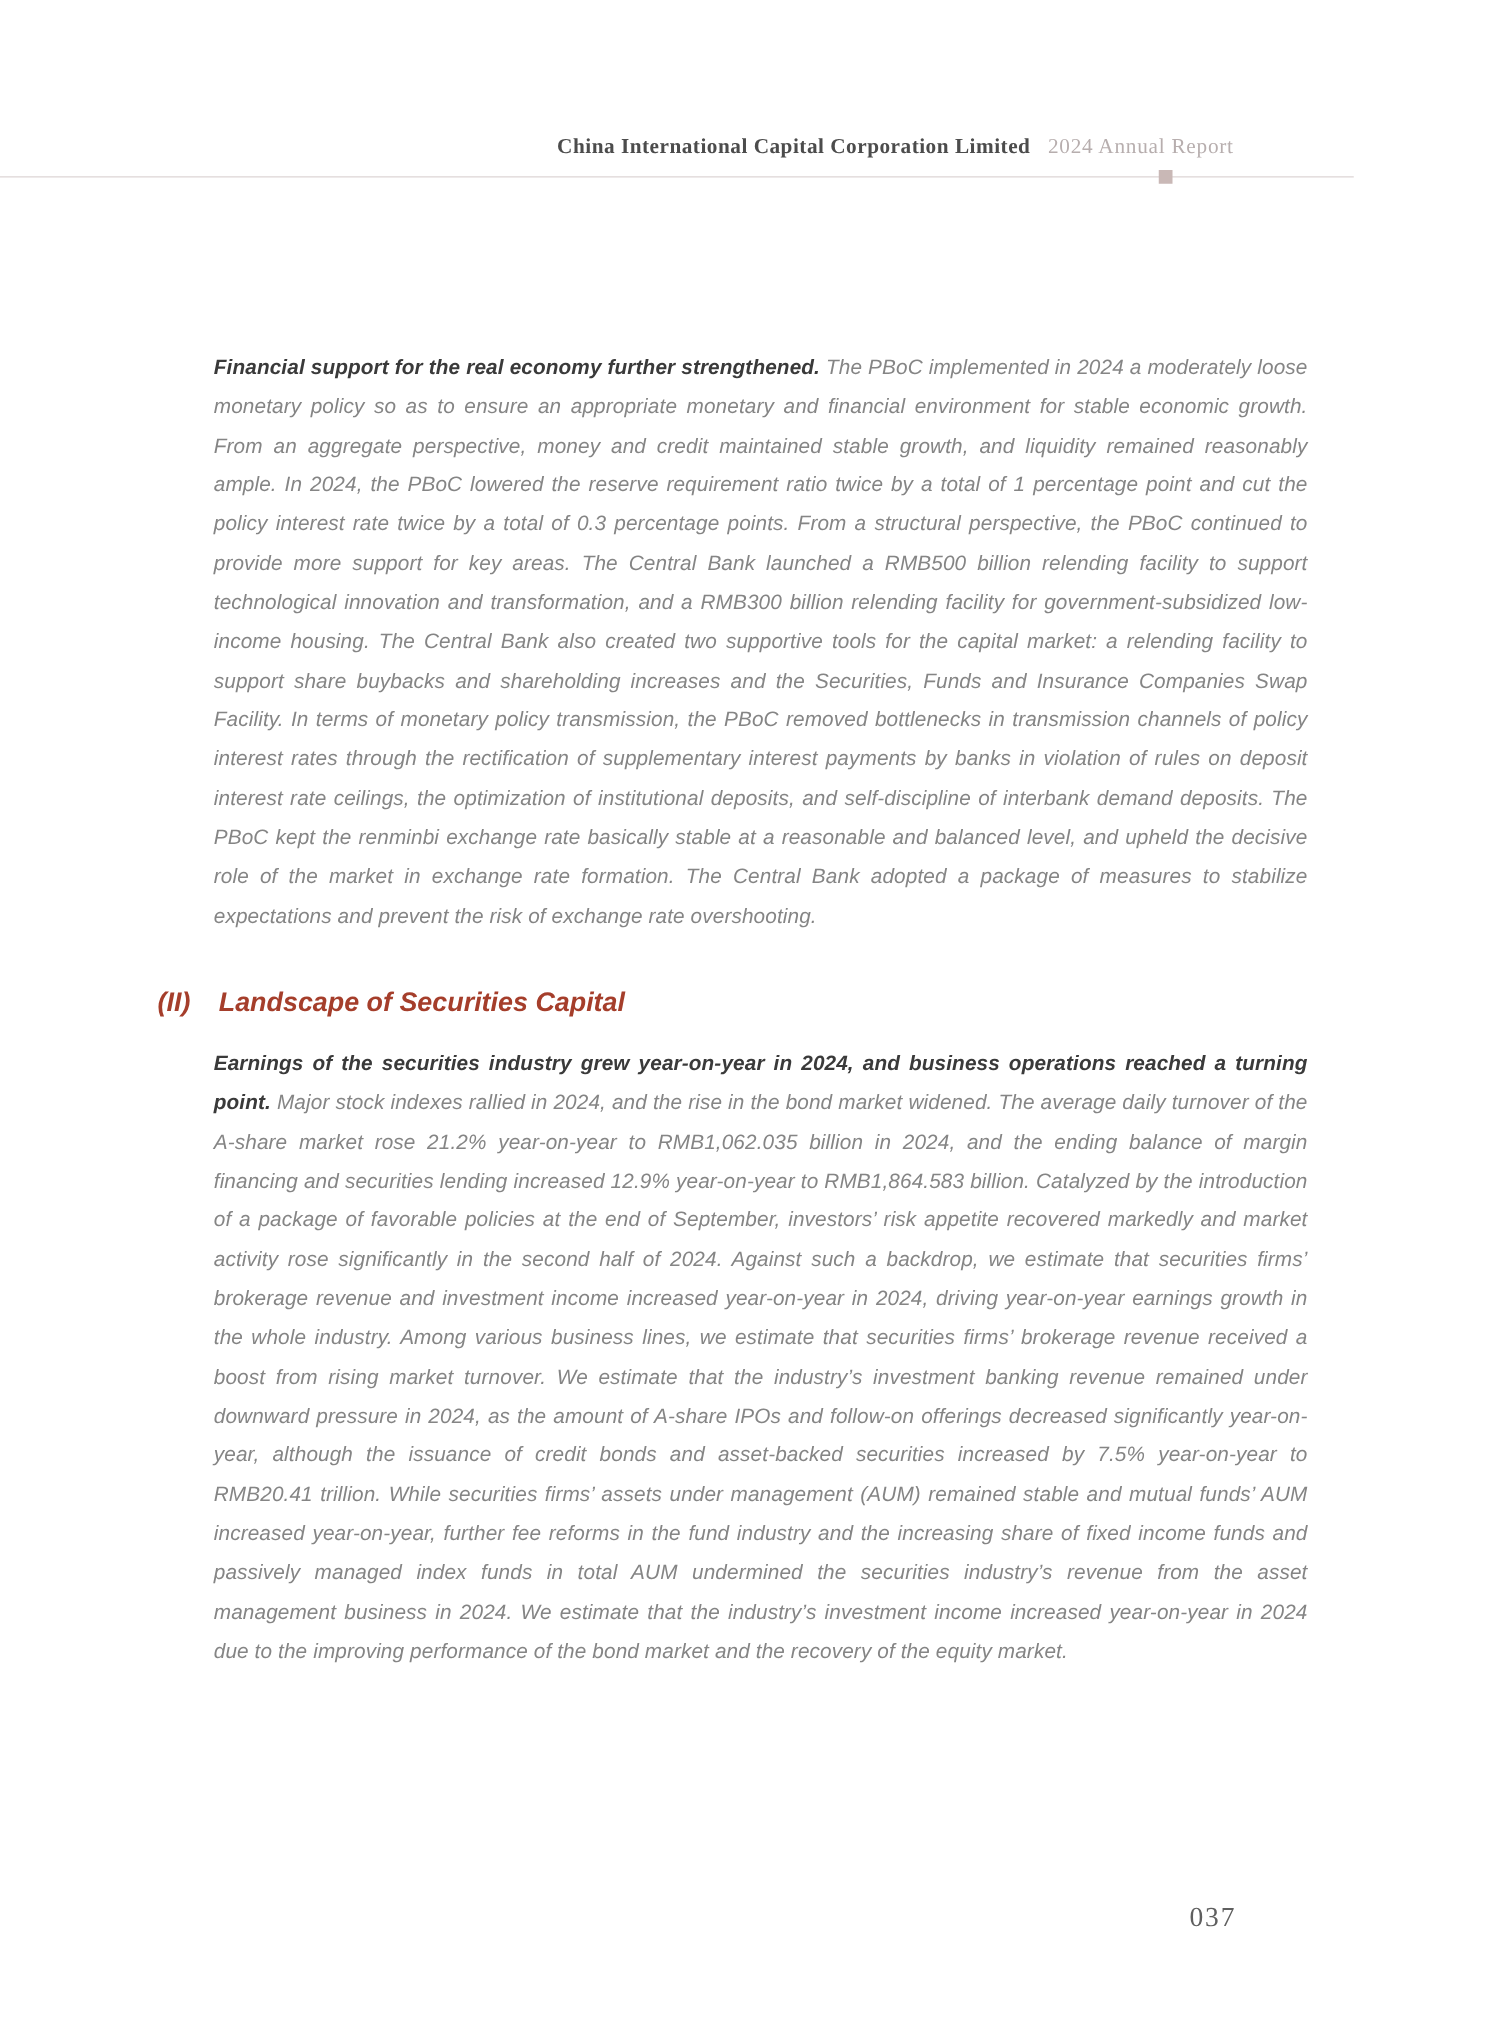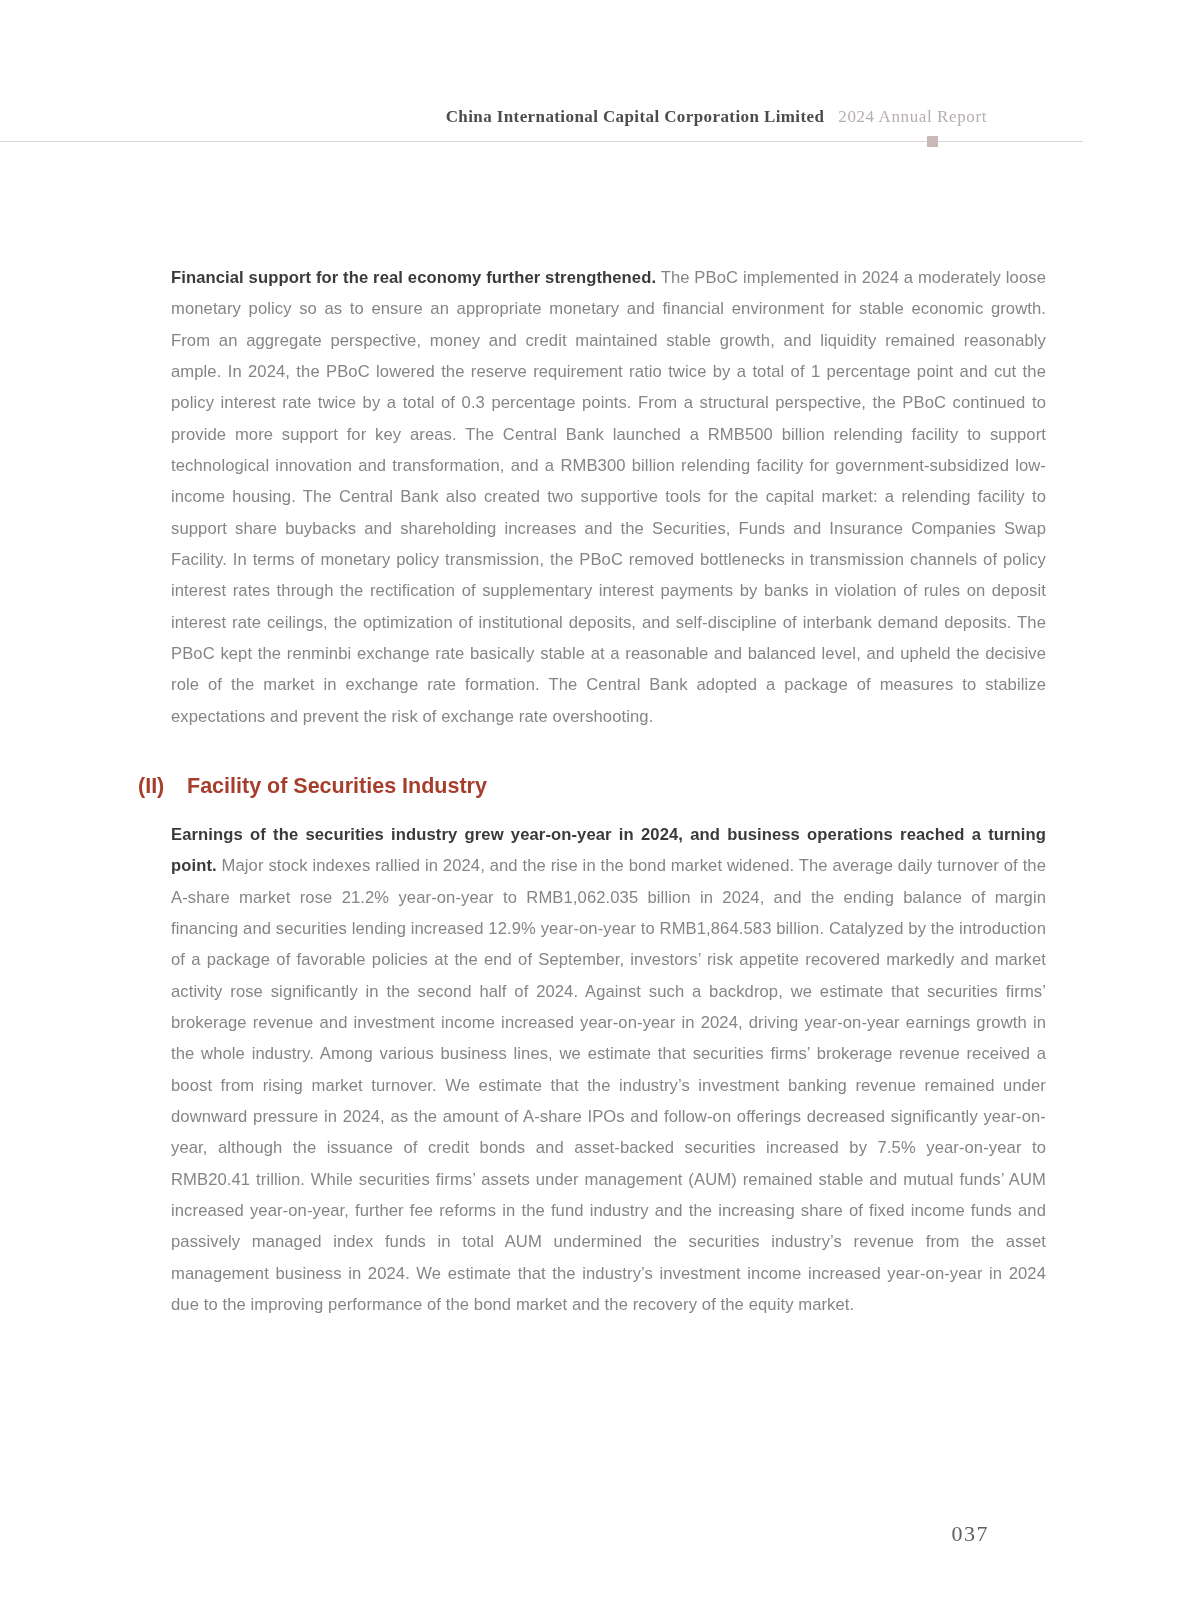--- a/index.html
+++ b/index.html
@@ -21,32 +21,32 @@
   .header-rule {
     position:absolute; top:141px; left:0;
     width:1083px; height:1px; background:#ddd5d5;
   }
   .rule-square {
     position:absolute; left:927px; top:-5px;
     width:11px; height:11px; background:#c9b8b6;
   }
   
   .content {
-    position:absolute; left:171px; top:262px; width:875px;
+    position:absolute; left:171px; top:278px; width:875px;font-style:italic;
   }
   .para {
     margin:0; text-align:justify;
     font-size:16.6px; line-height:31.35px;
     color:#858585; letter-spacing:0.1px;
   }
   .para strong { color:#3a3a3a; font-weight:700; }
   .section-heading {
     display:flex; align-items:baseline;
     position:relative; left:-49px; width:924px;
-    margin:42px 0 20px 16px;
+    margin:42px 0 20px 4px;
     font-size:21.5px; line-height:1.15;
     color:#a53e2b; font-weight:700;
   }
   .sec-num { flex:0 0 49px; }
   
   .page-number {
     position:absolute; top:1521px; right:142px;
     font-family:"Liberation Serif","DejaVu Serif",serif;
     font-size:22px; color:#5f5f5f; letter-spacing:1.5px;
   }
@@ -65,21 +65,21 @@
 
   <div class="content">
 
     <p class="para">
       <strong>Financial support for the real economy further strengthened.</strong>
       <span>The PBoC implemented in 2024 a moderately loose monetary policy so as to ensure an appropriate monetary and financial environment for stable economic growth. From an aggregate perspective, money and credit maintained stable growth, and liquidity remained reasonably ample. In 2024, the PBoC lowered the reserve requirement ratio twice by a total of 1 percentage point and cut the policy interest rate twice by a total of 0.3 percentage points. From a structural perspective, the PBoC continued to provide more support for key areas. The Central Bank launched a RMB500 billion relending facility to support technological innovation and transformation, and a RMB300 billion relending facility for government-subsidized low-income housing. The Central Bank also created two supportive tools for the capital market: a relending facility to support share buybacks and shareholding increases and the Securities, Funds and Insurance Companies Swap Facility. In terms of monetary policy transmission, the PBoC removed bottlenecks in transmission channels of policy interest rates through the rectification of supplementary interest payments by banks in violation of rules on deposit interest rate ceilings, the optimization of institutional deposits, and self-discipline of interbank demand deposits. The PBoC kept the renminbi exchange rate basically stable at a reasonable and balanced level, and upheld the decisive role of the market in exchange rate formation. The Central Bank adopted a package of measures to stabilize expectations and prevent the risk of exchange rate overshooting.</span>
     </p>
 
     <h2 class="section-heading">
       <span class="sec-num">(II)</span>
-      <span class="sec-title">Facility of Securities Industry</span>
+      <span class="sec-title">Landscape of Securities Capital</span>
     </h2>
 
     <p class="para">
       <strong>Earnings of the securities industry grew year-on-year in 2024, and business operations reached a turning point.</strong>
       <span>Major stock indexes rallied in 2024, and the rise in the bond market widened. The average daily turnover of the A-share market rose 21.2% year-on-year to RMB1,062.035 billion in 2024, and the ending balance of margin financing and securities lending increased 12.9% year-on-year to RMB1,864.583 billion. Catalyzed by the introduction of a package of favorable policies at the end of September, investors’ risk appetite recovered markedly and market activity rose significantly in the second half of 2024. Against such a backdrop, we estimate that securities firms’ brokerage revenue and investment income increased year-on-year in 2024, driving year-on-year earnings growth in the whole industry. Among various business lines, we estimate that securities firms’ brokerage revenue received a boost from rising market turnover. We estimate that the industry’s investment banking revenue remained under downward pressure in 2024, as the amount of A-share IPOs and follow-on offerings decreased significantly year-on-year, although the issuance of credit bonds and asset-backed securities increased by 7.5% year-on-year to RMB20.41 trillion. While securities firms’ assets under management (AUM) remained stable and mutual funds’ AUM increased year-on-year, further fee reforms in the fund industry and the increasing share of fixed income funds and passively managed index funds in total AUM undermined the securities industry’s revenue from the asset management business in 2024. We estimate that the industry’s investment income increased year-on-year in 2024 due to the improving performance of the bond market and the recovery of the equity market.</span>
     </p>
 
   </div>
 
   <span class="page-number">037</span>

